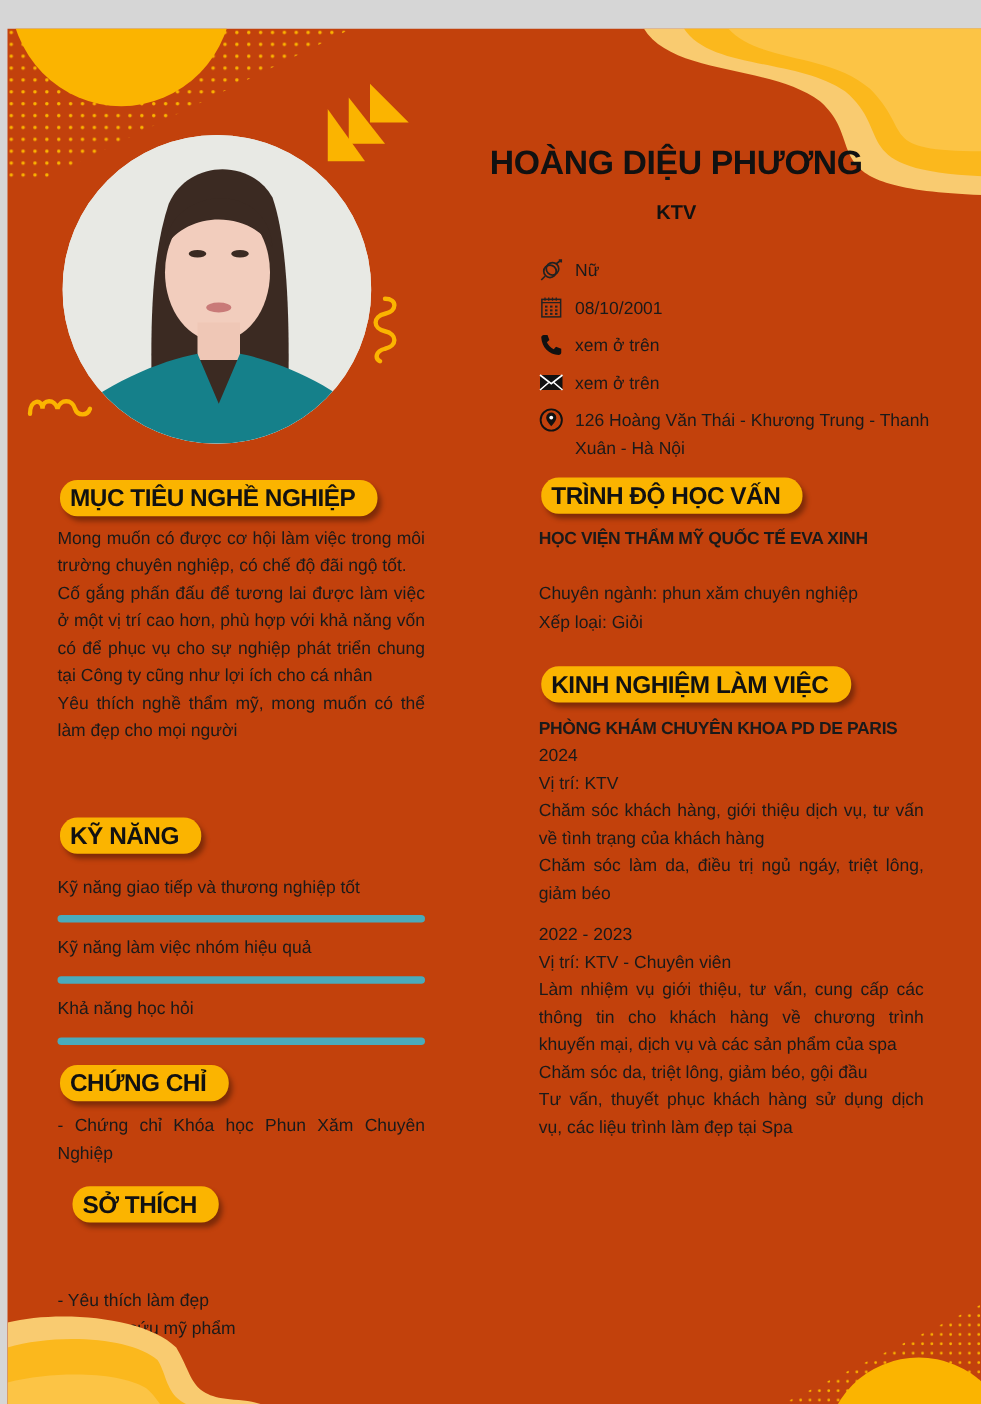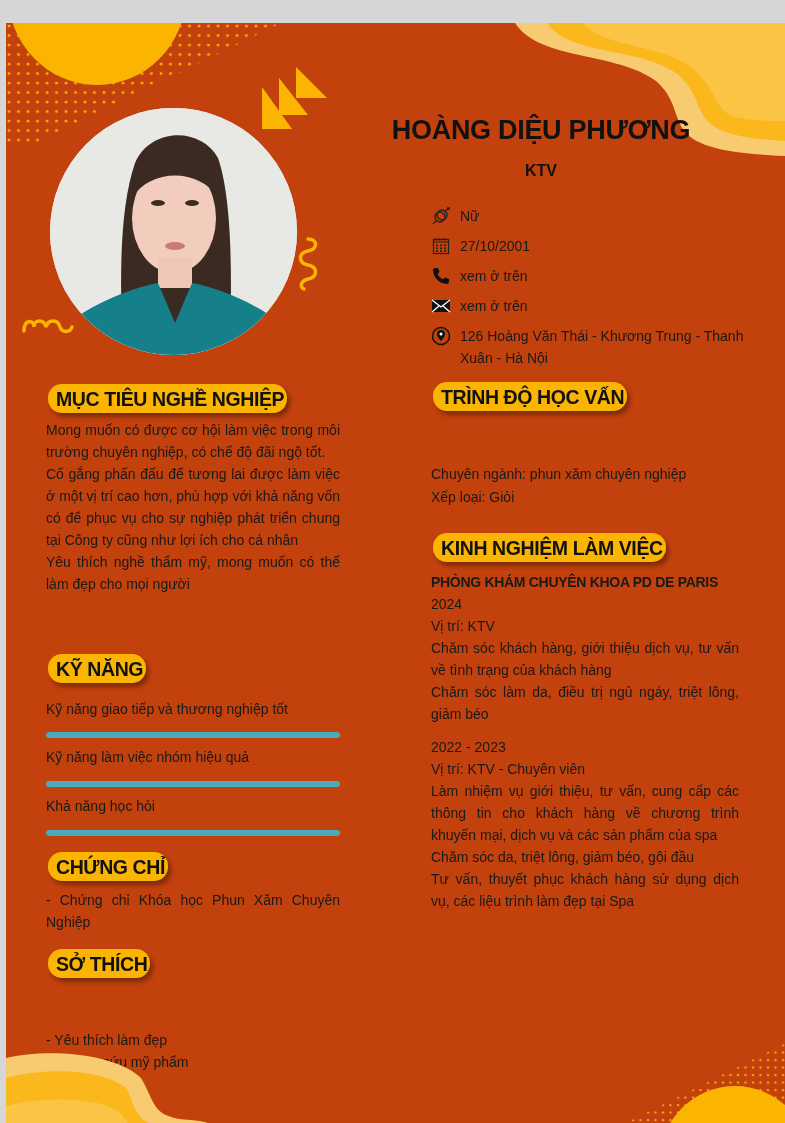--- a/index.html
+++ b/index.html
@@ -22,21 +22,21 @@
       position: absolute; left: 44px; top: 85px; width: 247px; height: 247px;
       border-radius: 50%; overflow: hidden; background: #e9eae6;
     }
     .contact { position: absolute; left: 424px; top: 182px; width: 320px; }
     .contact-row { display: flex; align-items: flex-start; font-size: 14px; line-height: 22px; margin-bottom: 8px; }
     .contact-row .ic { width: 22px; height: 22px; margin-right: 8px; flex: 0 0 22px; display: flex; align-items: center; justify-content: center; }
     .contact-row .tx { flex: 1; }
     .heading {
       position: absolute; display: inline-block; background: #fbb400; color: #111;
       font-weight: bold; font-size: 19.5px; letter-spacing: -0.4px;
-      padding: 3px 3px 2px 8px; border-radius: 14px; line-height: 24px;
+      padding: 3px 18px 2px 8px; border-radius: 14px; line-height: 24px;
       box-shadow: 3px 4px 4px rgba(0,0,0,0.35);
       white-space: nowrap;
     }
     .block { position: absolute; font-size: 14px; line-height: 22px; color: #1a1a1a; }
     .justify { text-align: justify; }
     .bold { font-weight: bold; letter-spacing: -0.3px; }
     .skill-label { position: absolute; left: 40px; font-size: 14px; }
     .skill-bar { position: absolute; left: 40px; width: 294px; height: 6px; border-radius: 3px; background: #4aabbb; }
     .watermark { position: absolute; right: 2px; bottom: 3px; font-size: 12px; color: #e8d8a8; }
   </style>
@@ -124,21 +124,21 @@
               <rect x="12" y="13.3" width="2" height="1.6"></rect>
             </g>
             <g stroke="#222" stroke-width="1">
               <line x1="4" y1="1" x2="4" y2="3.5"></line>
               <line x1="7" y1="1" x2="7" y2="3.5"></line>
               <line x1="10" y1="1" x2="10" y2="3.5"></line>
               <line x1="13" y1="1" x2="13" y2="3.5"></line>
             </g>
           </svg>
       </span>
-      <span class="tx">27/10/2001</span>
+      <span class="tx">08/10/2001</span>
     </div>
     <div class="contact-row">
       <span class="ic">
         <svg width="18" height="18" viewBox="0 0 18 18">
             <path d="M3,1 L6,1 L7.5,5 L5.5,6.8 C6.5,9 8.7,11.3 11,12.4 L12.8,10.4 L17,12 L17,15 C17,16 16,17 15,17 C7,16.5 1.5,11 1,3 C1,2 2,1 3,1 Z" fill="#111"></path>
           </svg>
       </span>
       <span class="tx">xem ở trên</span>
     </div>
     <div class="contact-row">
@@ -174,28 +174,29 @@
   <div class="skill-label" style="top:678px;">Kỹ năng giao tiếp và thương nghiệp tốt</div>
   <div class="skill-bar" style="top:709px;"></div>
   <div class="skill-label" style="top:726px;">Kỹ năng làm việc nhóm hiệu quả</div>
   <div class="skill-bar" style="top:758px;"></div>
   <div class="skill-label" style="top:775px;">Khả năng học hỏi</div>
   <div class="skill-bar" style="top:807px;"></div>
 
   <div class="heading" style="left:42px;top:829px;">CHỨNG CHỈ</div>
   <div class="block justify" style="left:40px;top:866px;width:294px;word-spacing:4px;">- Chứng chỉ Khóa học Phun Xăm Chuyên Nghiệp</div>
 
-  <div class="heading" style="left:42px;top:926px;">SỞ THÍCH</div>
+  <div class="heading" style="left:52px;top:926px;">SỞ THÍCH</div>
   <div class="block" style="left:40px;top:1007px;width:294px;line-height:21.5px;">
     <div>- Yêu thích làm đẹp</div>
     <div>- Nghiên cứu mỹ phẩm</div>
     <div>- Nghe nhạc</div>
   </div>
 
   <div class="heading" style="left:427px;top:359px;">TRÌNH ĐỘ HỌC VẤN</div>
+  <div class="block bold" style="left:425px;top:396px;width:320px;">HỌC VIỆN THẨM MỸ QUỐC TẾ EVA XINH</div>
   <div class="block" style="left:425px;top:440px;width:320px;">Chuyên ngành: phun xăm chuyên nghiệp</div>
   <div class="block" style="left:425px;top:463px;width:320px;">Xếp loại: Giỏi</div>
 
   <div class="heading" style="left:427px;top:510px;">KINH NGHIỆM LÀM VIỆC</div>
 
   <div class="block" style="left:425px;top:548px;width:308px;">
     <div class="bold">PHÒNG KHÁM CHUYÊN KHOA PD DE PARIS</div>
     <div>2024</div>
     <div>Vị trí: KTV</div>
     <div class="justify">Chăm sóc khách hàng, giới thiệu dịch vụ, tư vấn về tình trạng của khách hàng</div>

